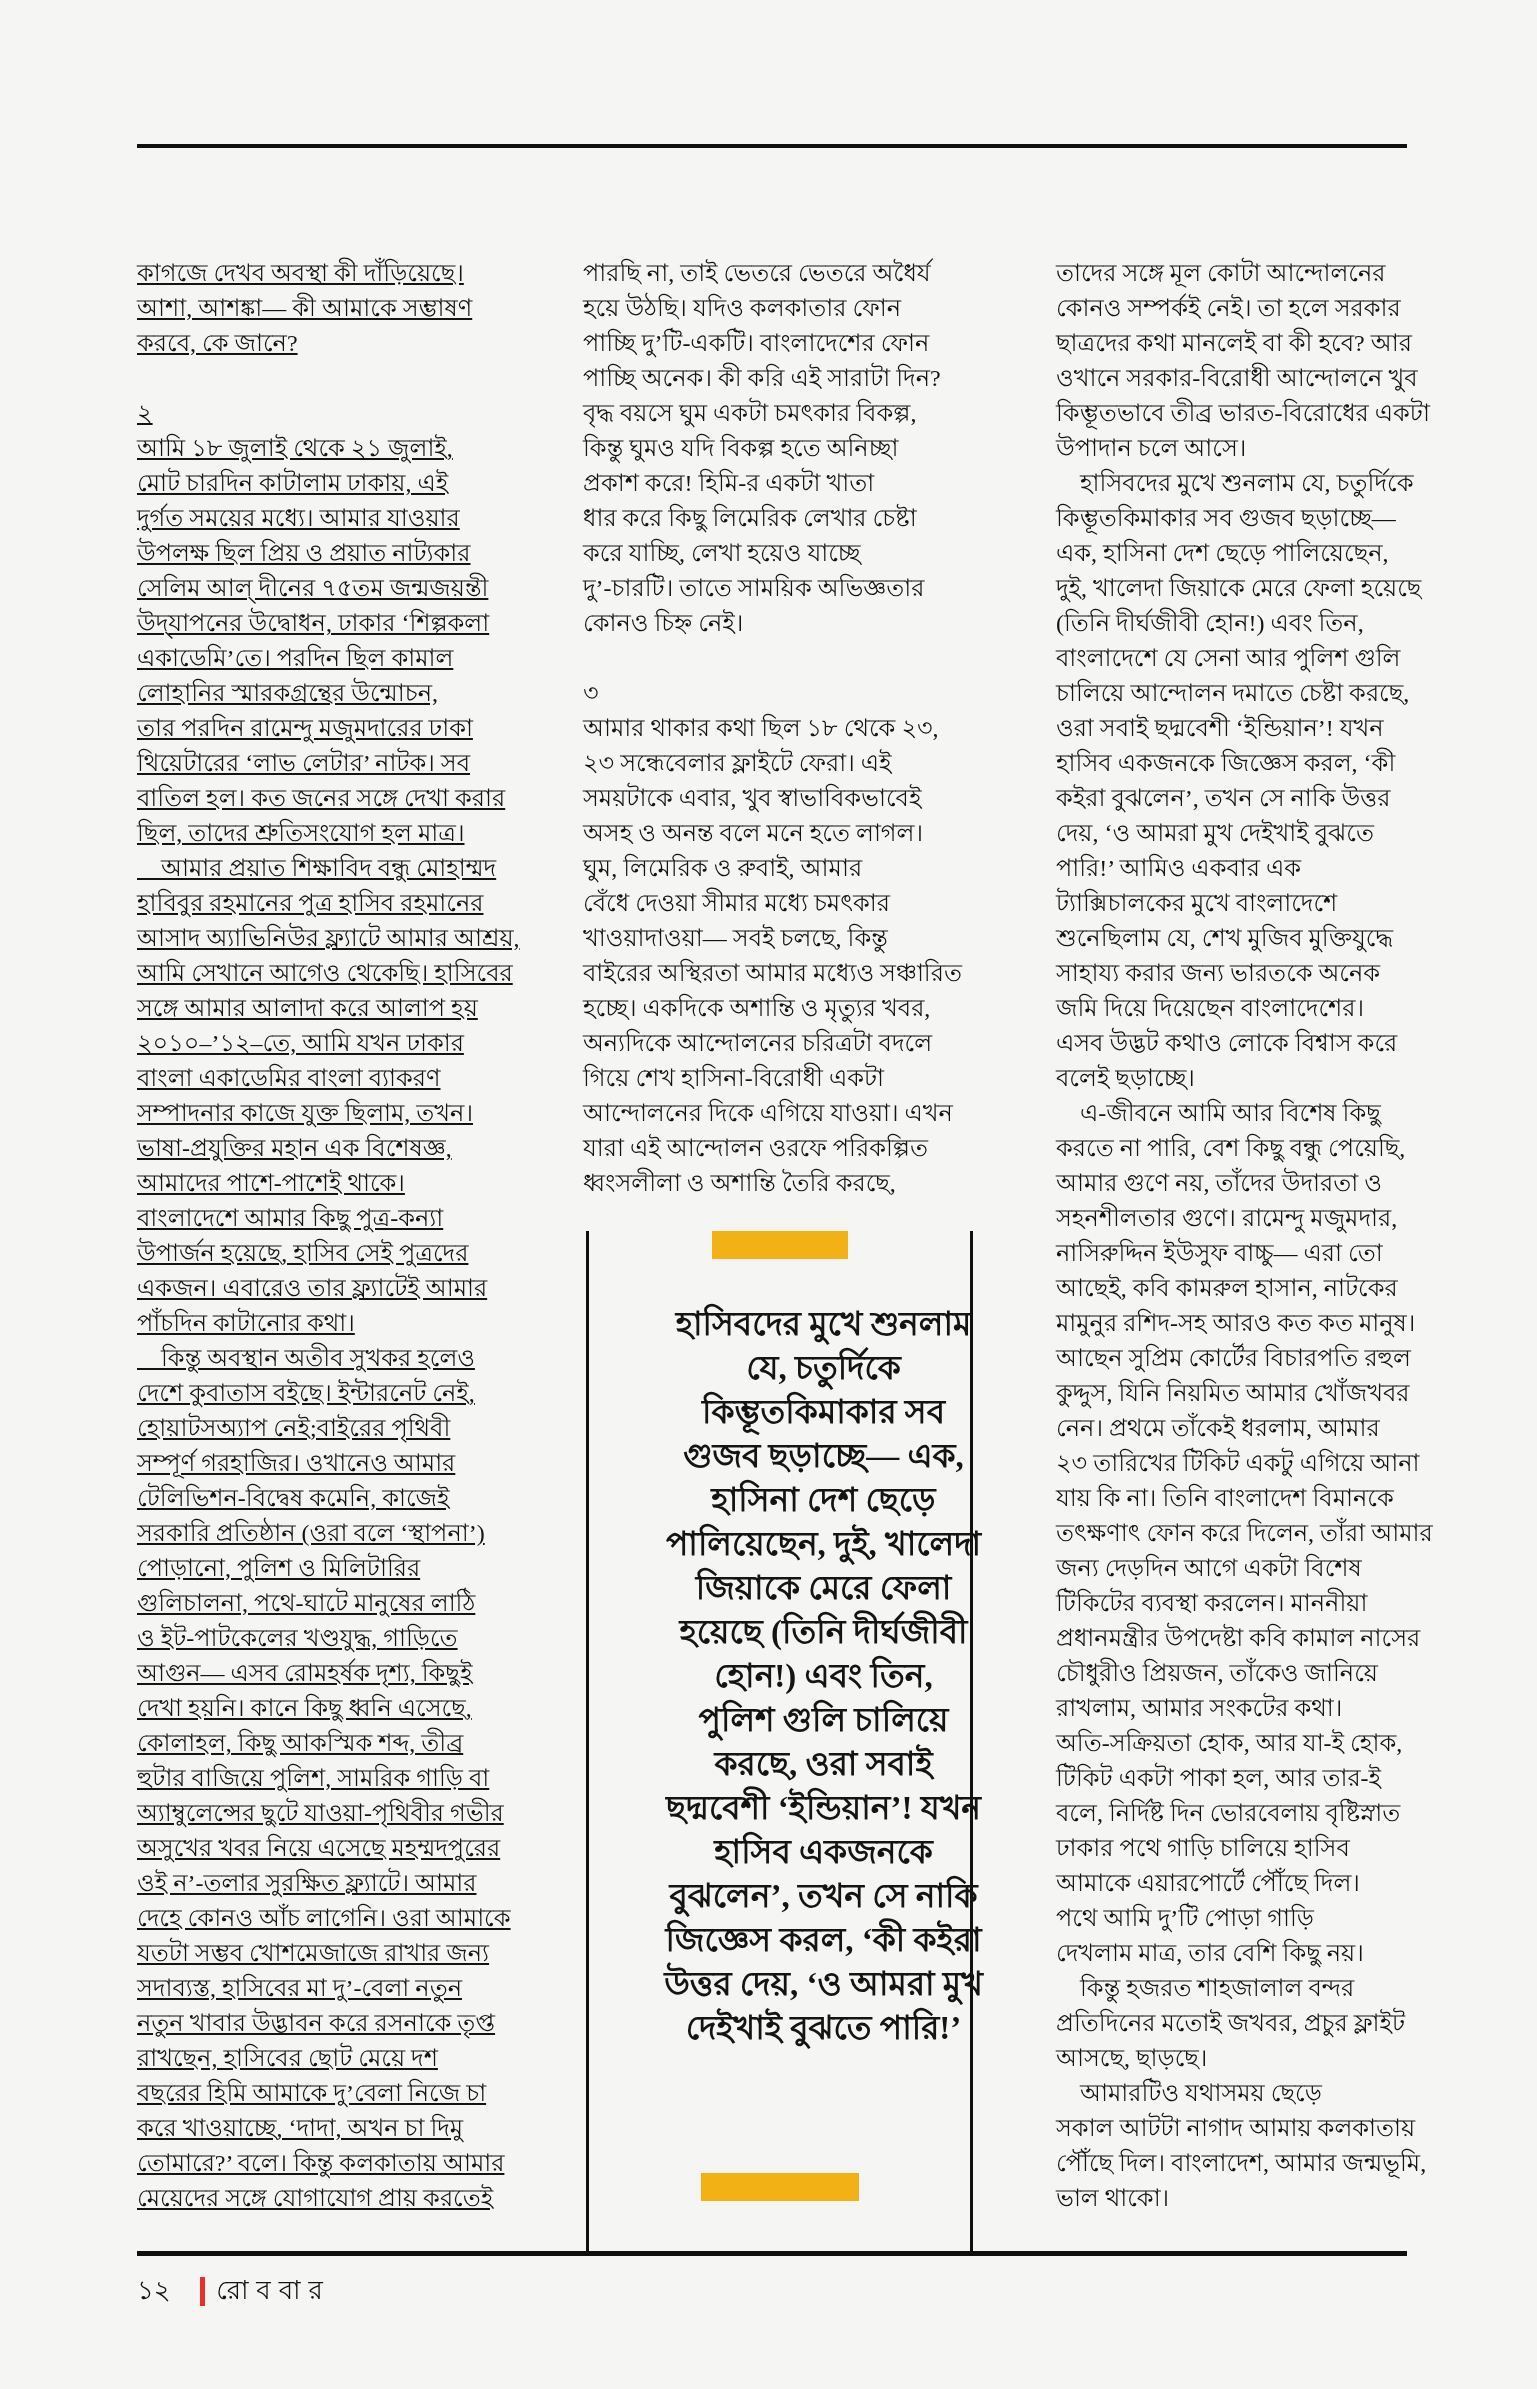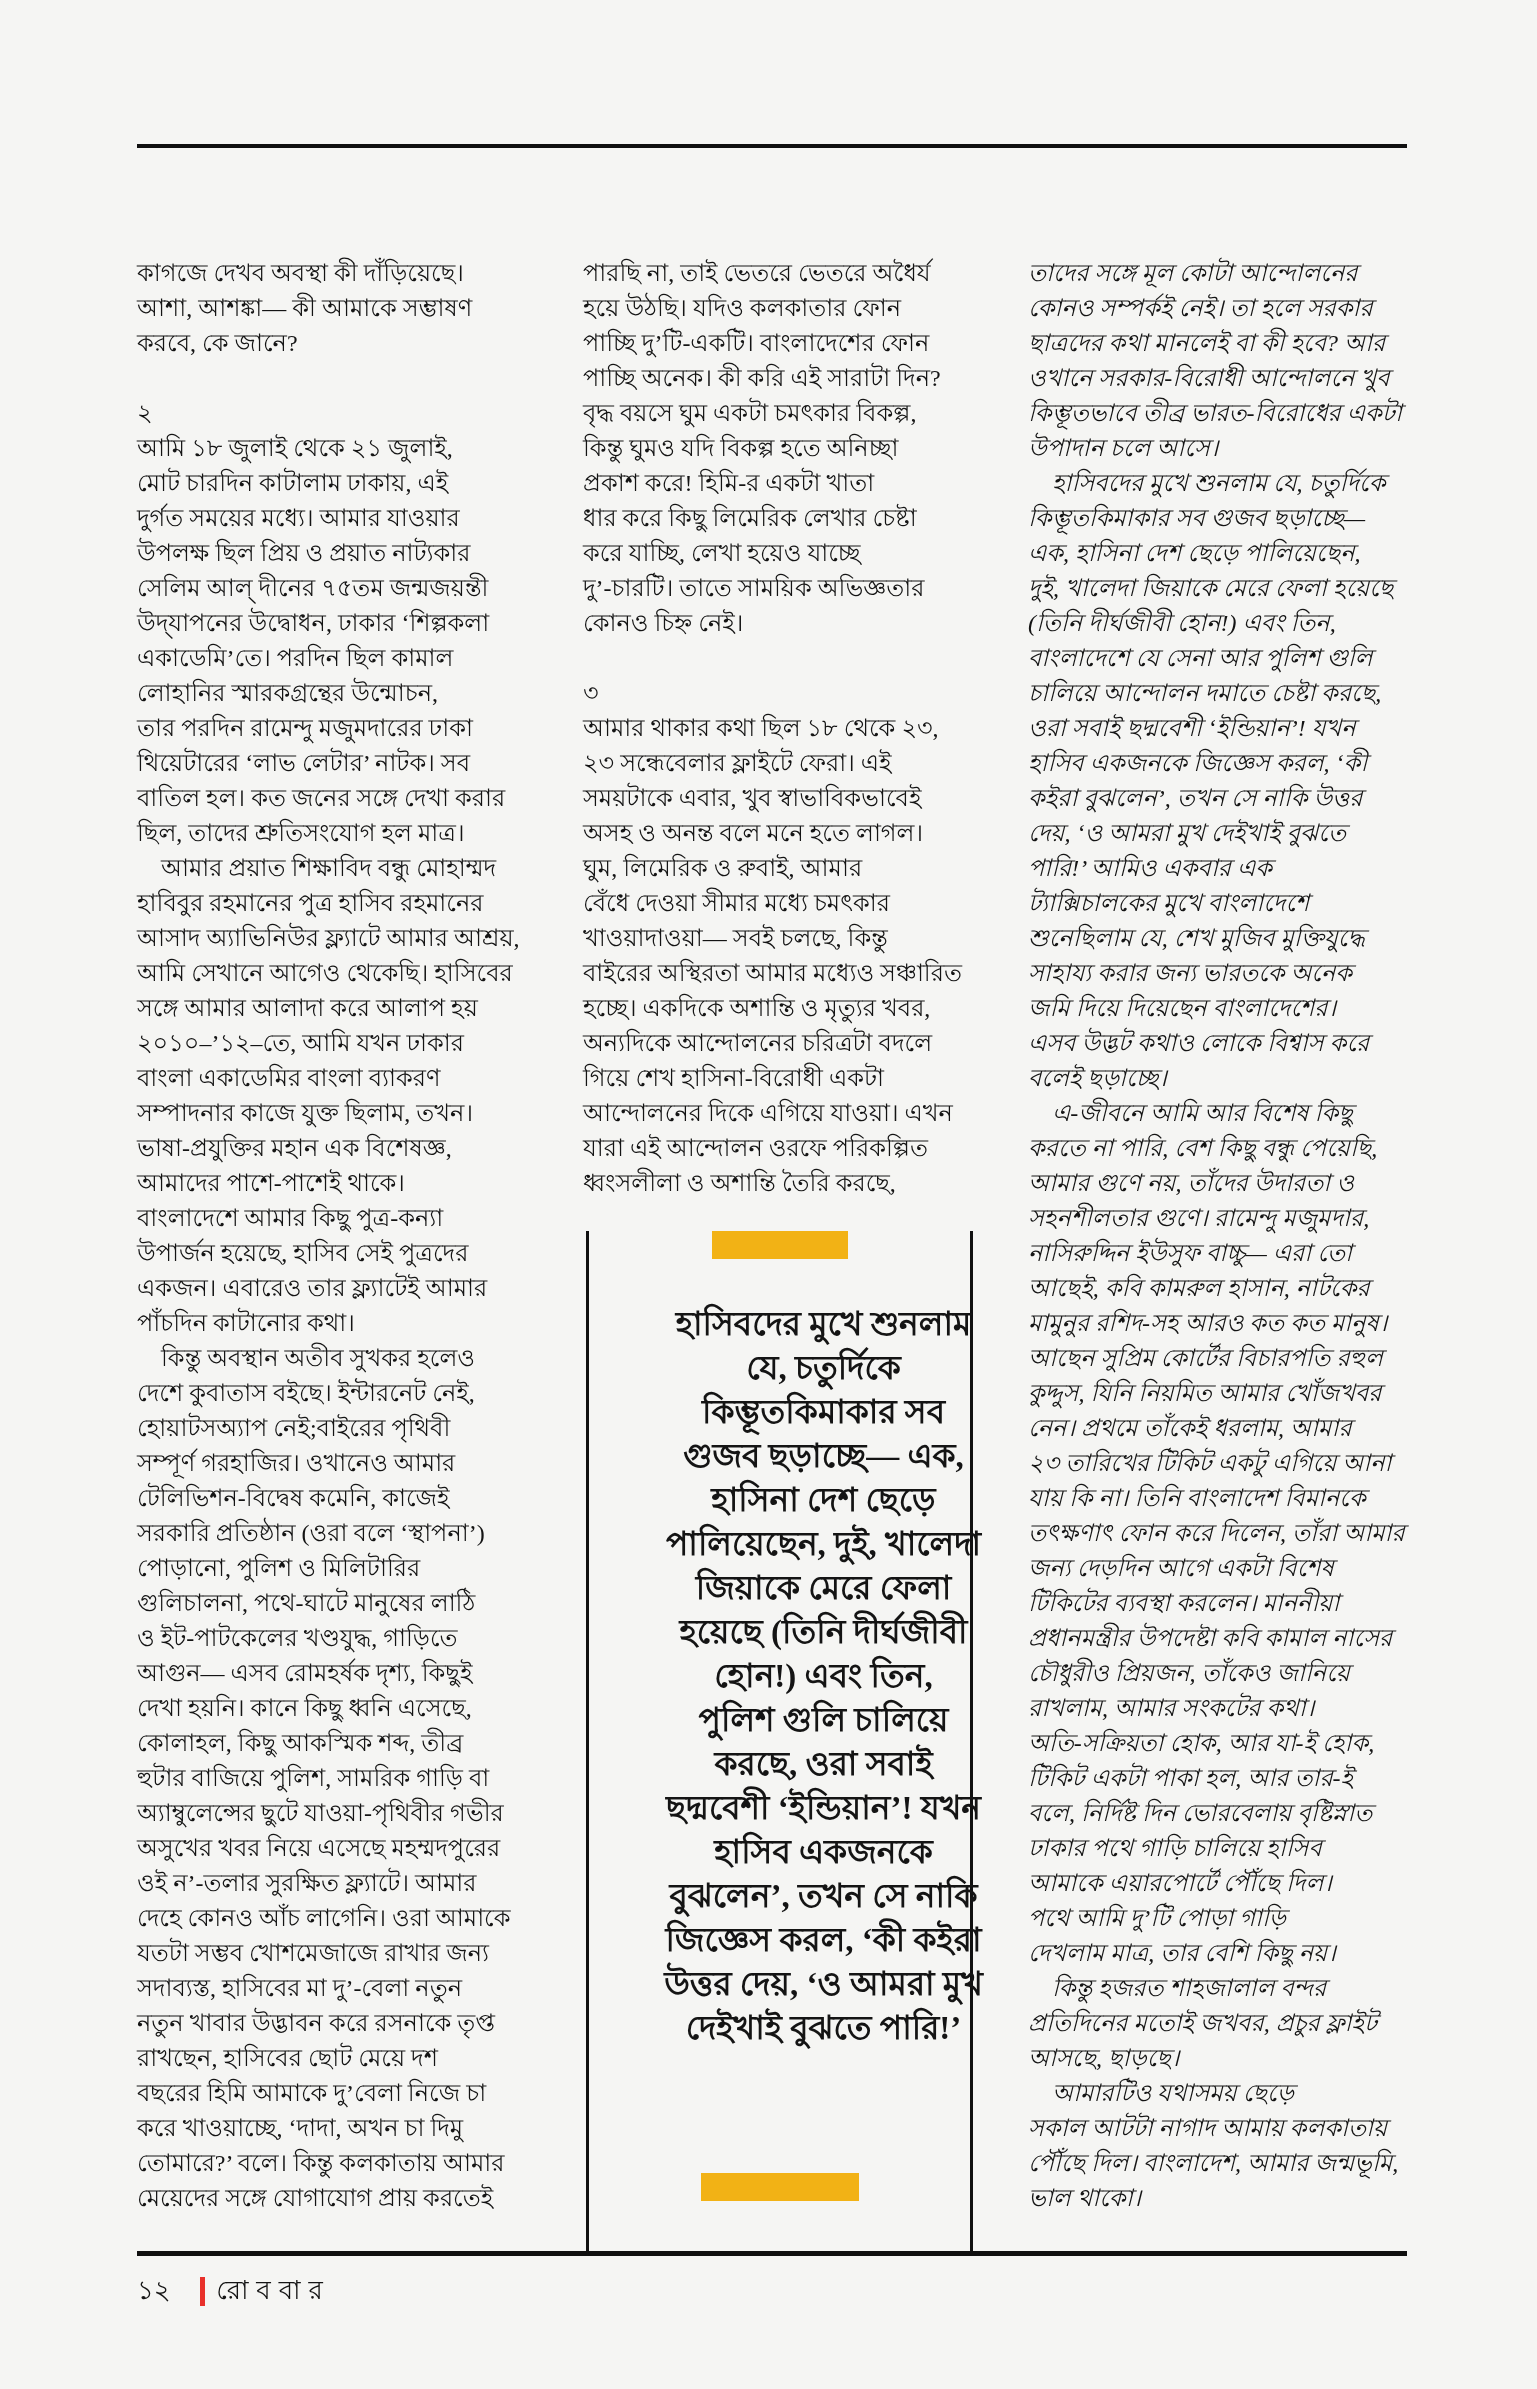--- a/index.html
+++ b/index.html
@@ -26,23 +26,23 @@
     position:absolute;
     top:256px;
     font-size:24px;
   }
   .col .line{
     height:35px;
     line-height:35px;
     white-space:pre;
     overflow:visible;
   }
-  #col-1{left:137px;width:364px;}
+  #col-1{left:137px;width:364px;text-decoration:underline;}
   #col-2{left:583px;width:368px;}
-  #col-3{left:1028px;width:381px;font-style:italic;}
+  #col-3{left:1056px;width:381px;}
   #pull-quote{
     position:absolute;
     left:586px;
     top:1231px;
     width:387px;
     height:1022px;
     border-left:3.1px solid #101010;
     border-right:3.1px solid #101010;
     box-sizing:border-box;
   }

